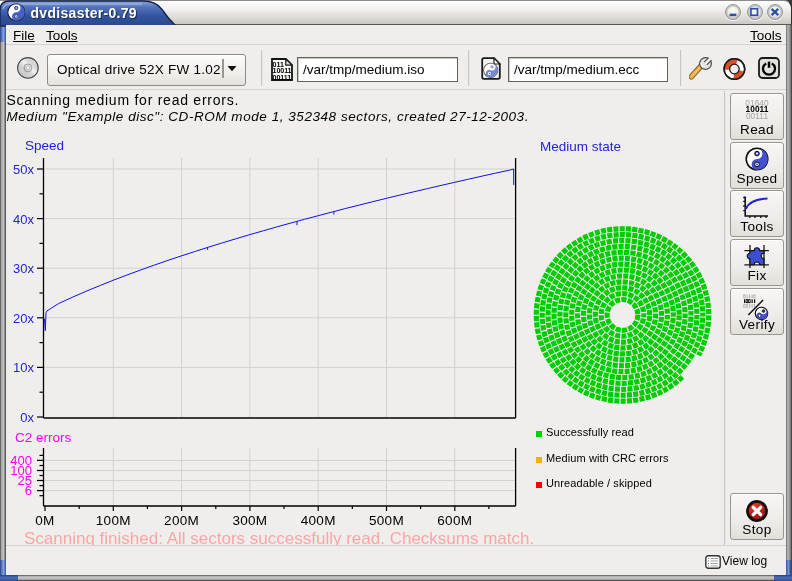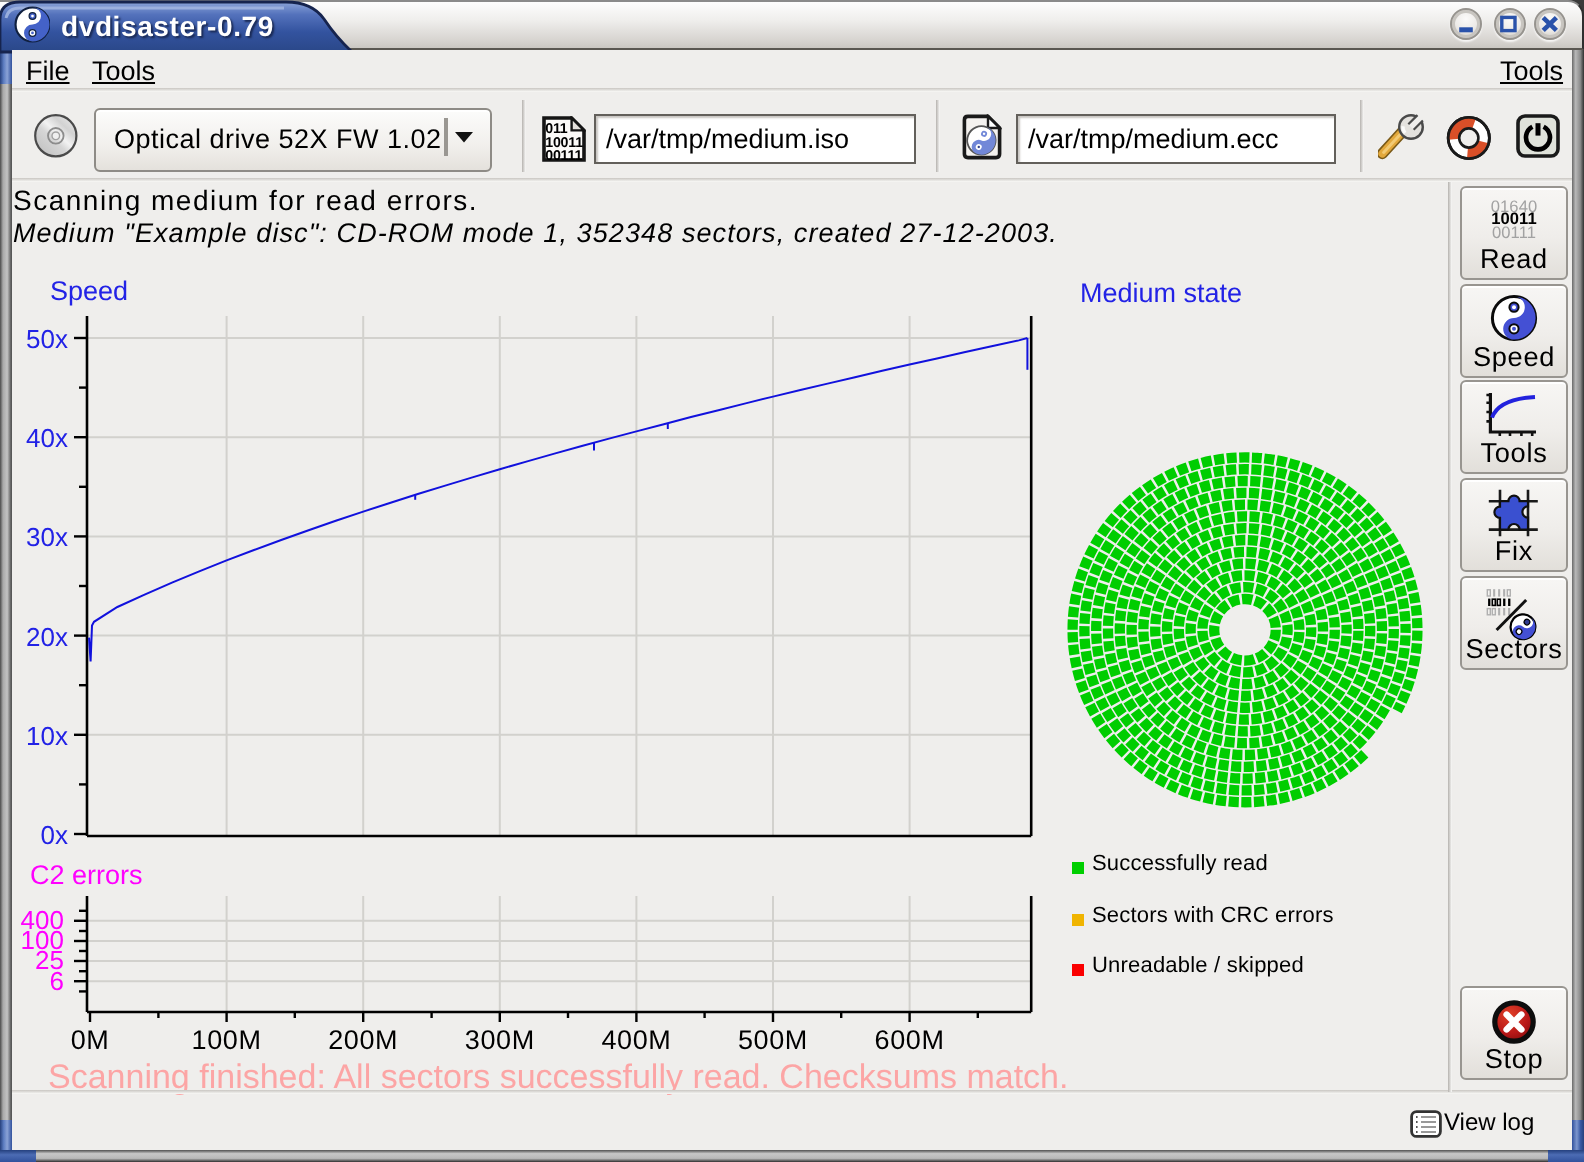--- a/index.html
+++ b/index.html
@@ -313,21 +313,21 @@
       <circle cx="622.5" cy="314.9" r="68.5" stroke-dasharray="5.08 1.25" stroke-dashoffset="4.50"></circle>
       <circle cx="622.5" cy="314.9" r="74.4" stroke-dasharray="5.07 1.25" stroke-dashoffset="0.83"></circle>
       <circle cx="622.5" cy="314.9" r="80.3" stroke-dasharray="5.06 1.25" stroke-dashoffset="3.48"></circle>
       <path d="M682.4 376.9 A86.2 86.2 0 1 1 698.6 355.4" fill="none" stroke-dasharray="5.05 1.25"></path>
     </g>
   </svg>
 
 <div class="abs leg-sq" style="left:535.5px;top:431px;background:#00cf00"></div>
 <div class="abs leg-t" style="left:546px;top:426px">Successfully read</div>
 <div class="abs leg-sq" style="left:535.5px;top:457px;background:#f0b400"></div>
-<div class="abs leg-t" style="left:546px;top:452px">Sectors with CRC errors</div>
+<div class="abs leg-t" style="left:546px;top:452px">Medium with CRC errors</div>
 <div class="abs leg-sq" style="left:535.5px;top:482px;background:#fa0000"></div>
 <div class="abs leg-t" style="left:546px;top:477px">Unreadable / skipped</div>
 
 <div class="abs" id="status">Scanning finished: All sectors successfully read. Checksums match.</div>
 <div class="abs" id="botsep"></div>
 
 <div class="abs" id="sidesep"></div>
 <div class="abs sbtn" style="top:93px">
   <div style="margin-top:6px" class="bin"><span style="color:#a2a2a2;font-weight:normal">01640</span><br>10011<br><span style="color:#a2a2a2;font-weight:normal">00111</span></div>
   <div class="lbl">Read</div>
@@ -376,21 +376,21 @@
       <rect x="20.55" y="15.00" width="1.05" height="3.7" fill="#b0b0b0"></rect>
       <rect x="23.05" y="15.00" width="1.05" height="3.7" fill="#b0b0b0"></rect>
     <path d="M17.3 26 L32.1 11" stroke="#111" stroke-width="1.5"></path>
     <g transform="rotate(40 30.5 24.4)">
     <circle cx="30.5" cy="24.4" r="6.2" fill="#fff" stroke="#000" stroke-width="1.1"></circle>
     <path d="M30.5 18.2 A6.2 6.2 0 0 1 30.5 30.6 A3.1 3.1 0 0 1 30.5 24.4 A3.1 3.1 0 0 0 30.5 18.2 Z" fill="#4450d4"></path>
     <circle cx="30.5" cy="21.3" r="1.4" fill="#303a90" stroke="#000" stroke-width="0.6"></circle>
     <circle cx="30.5" cy="27.5" r="1.4" fill="#fff" stroke="#000" stroke-width="0.6"></circle>
     </g>
   </svg>
-  <div class="lbl">Sectors</div>
+  <div class="lbl">Verify</div>
 </div>
 <div class="abs sbtn" style="top:493px">
   <svg style="margin-top:5px" width="24" height="24" viewBox="0 0 24 24">
     <defs>
         <radialGradient id="stopg" cx="0.38" cy="0.3" r="0.9">
       <stop offset="0" stop-color="#e04028"></stop>
           <stop offset="0.55" stop-color="#b81818"></stop>
           <stop offset="1" stop-color="#700808"></stop>
     </radialGradient>
       </defs>

